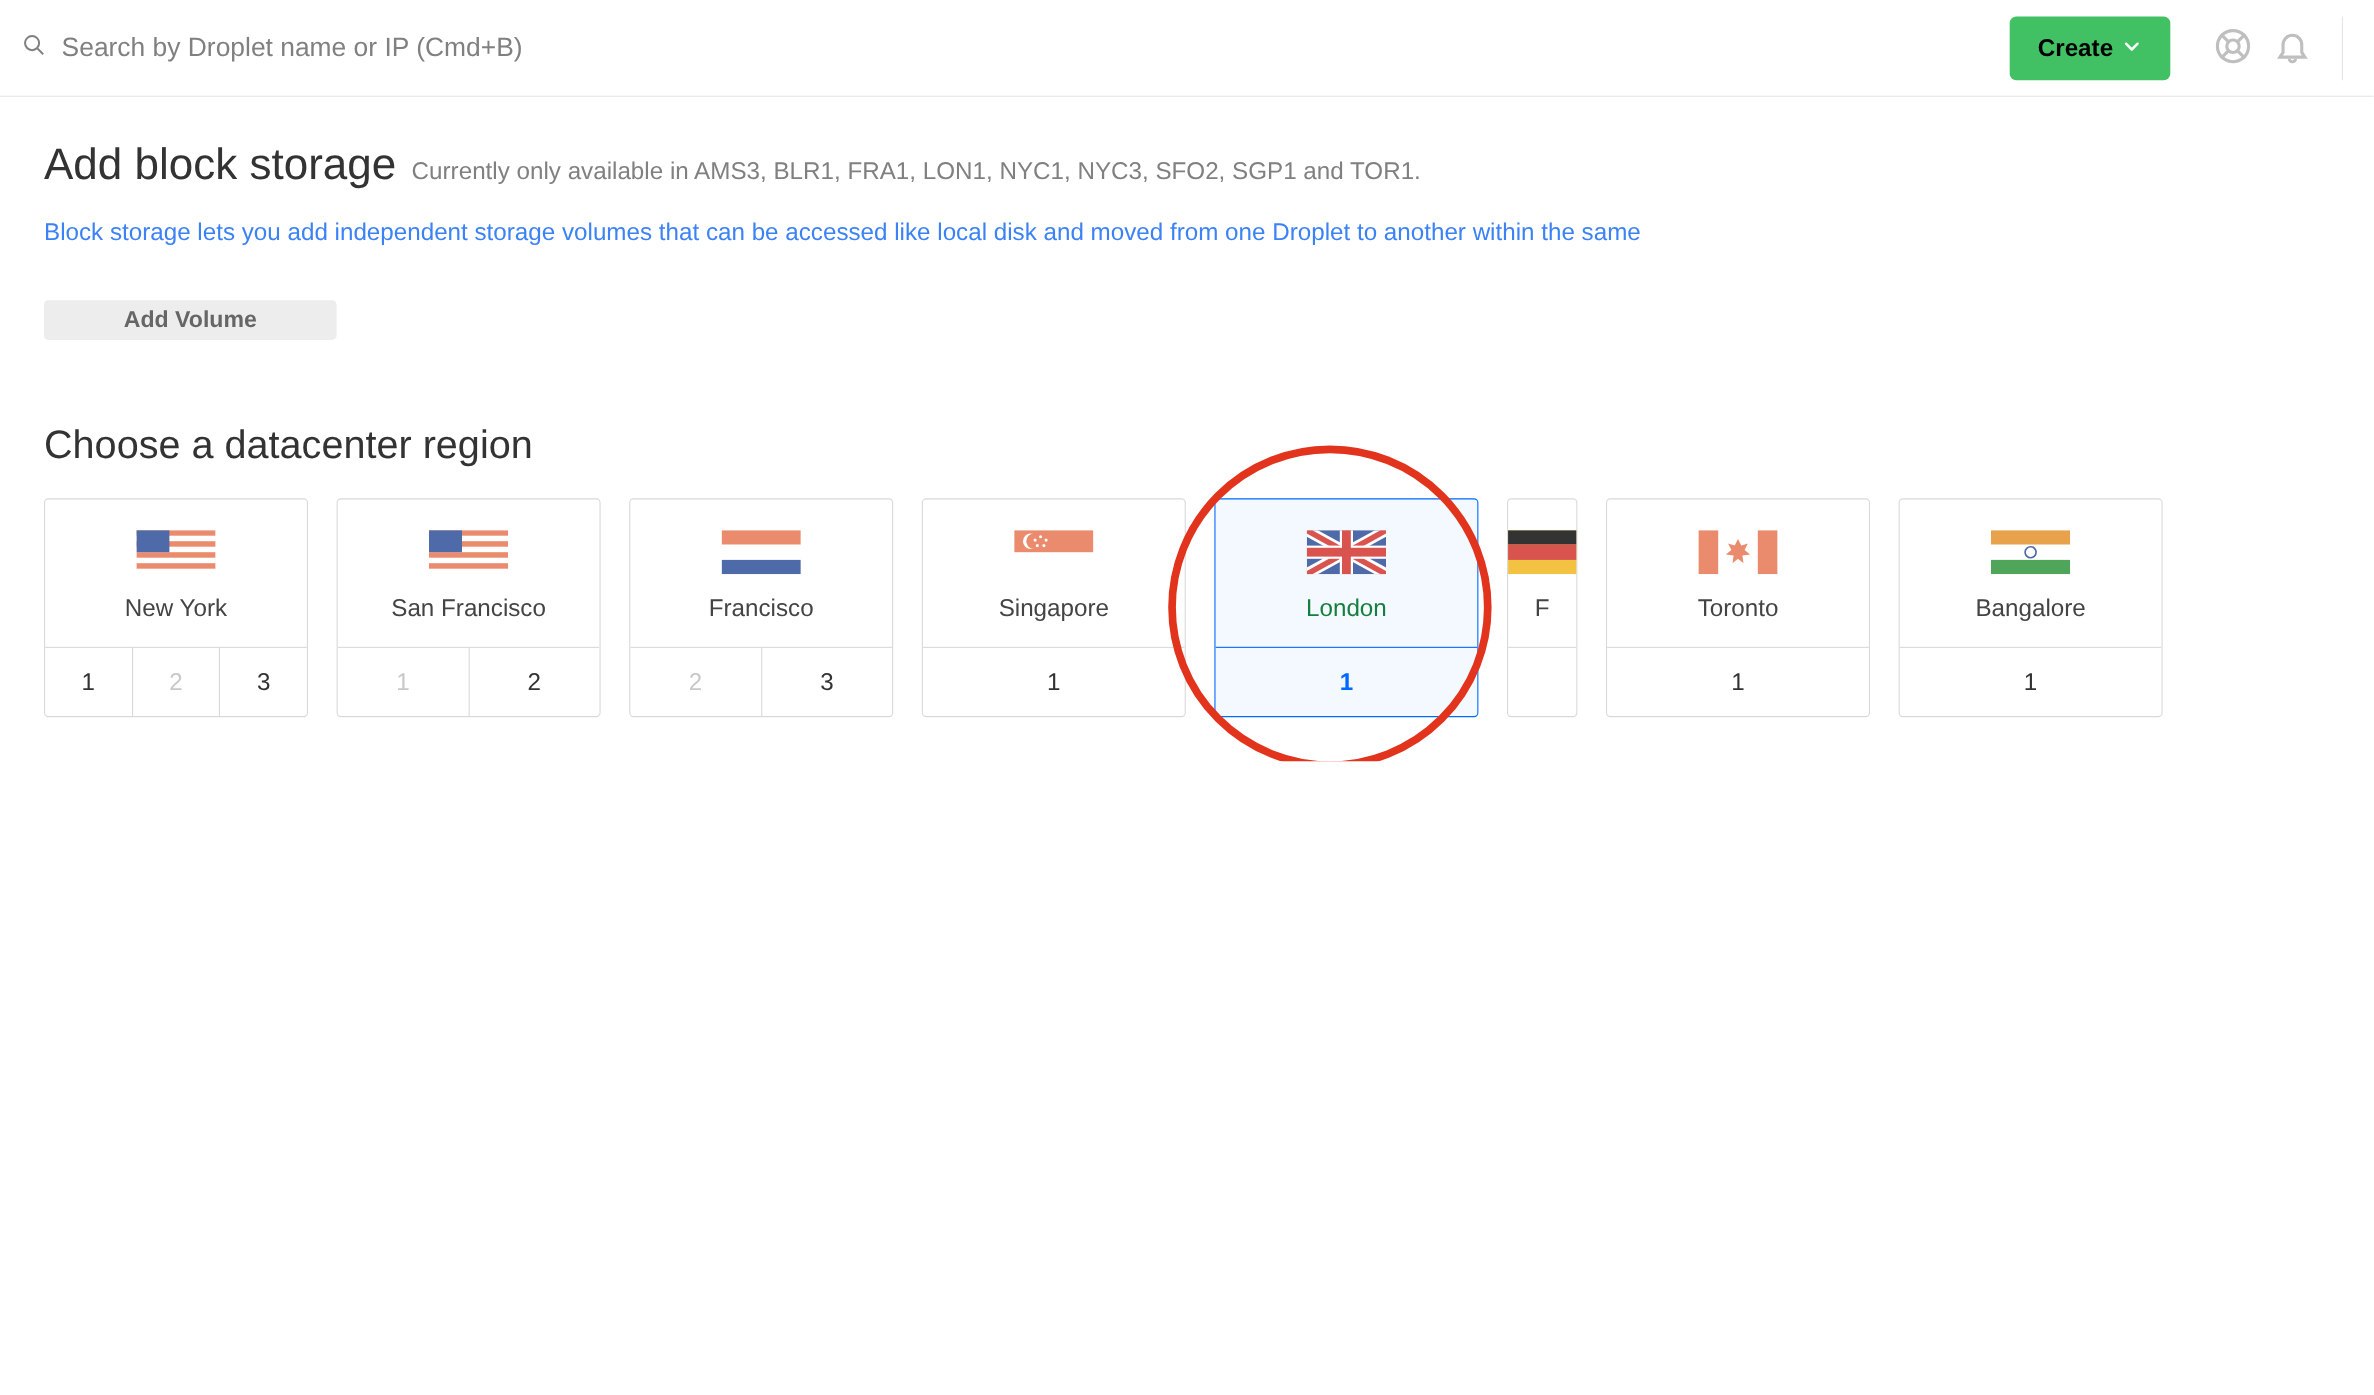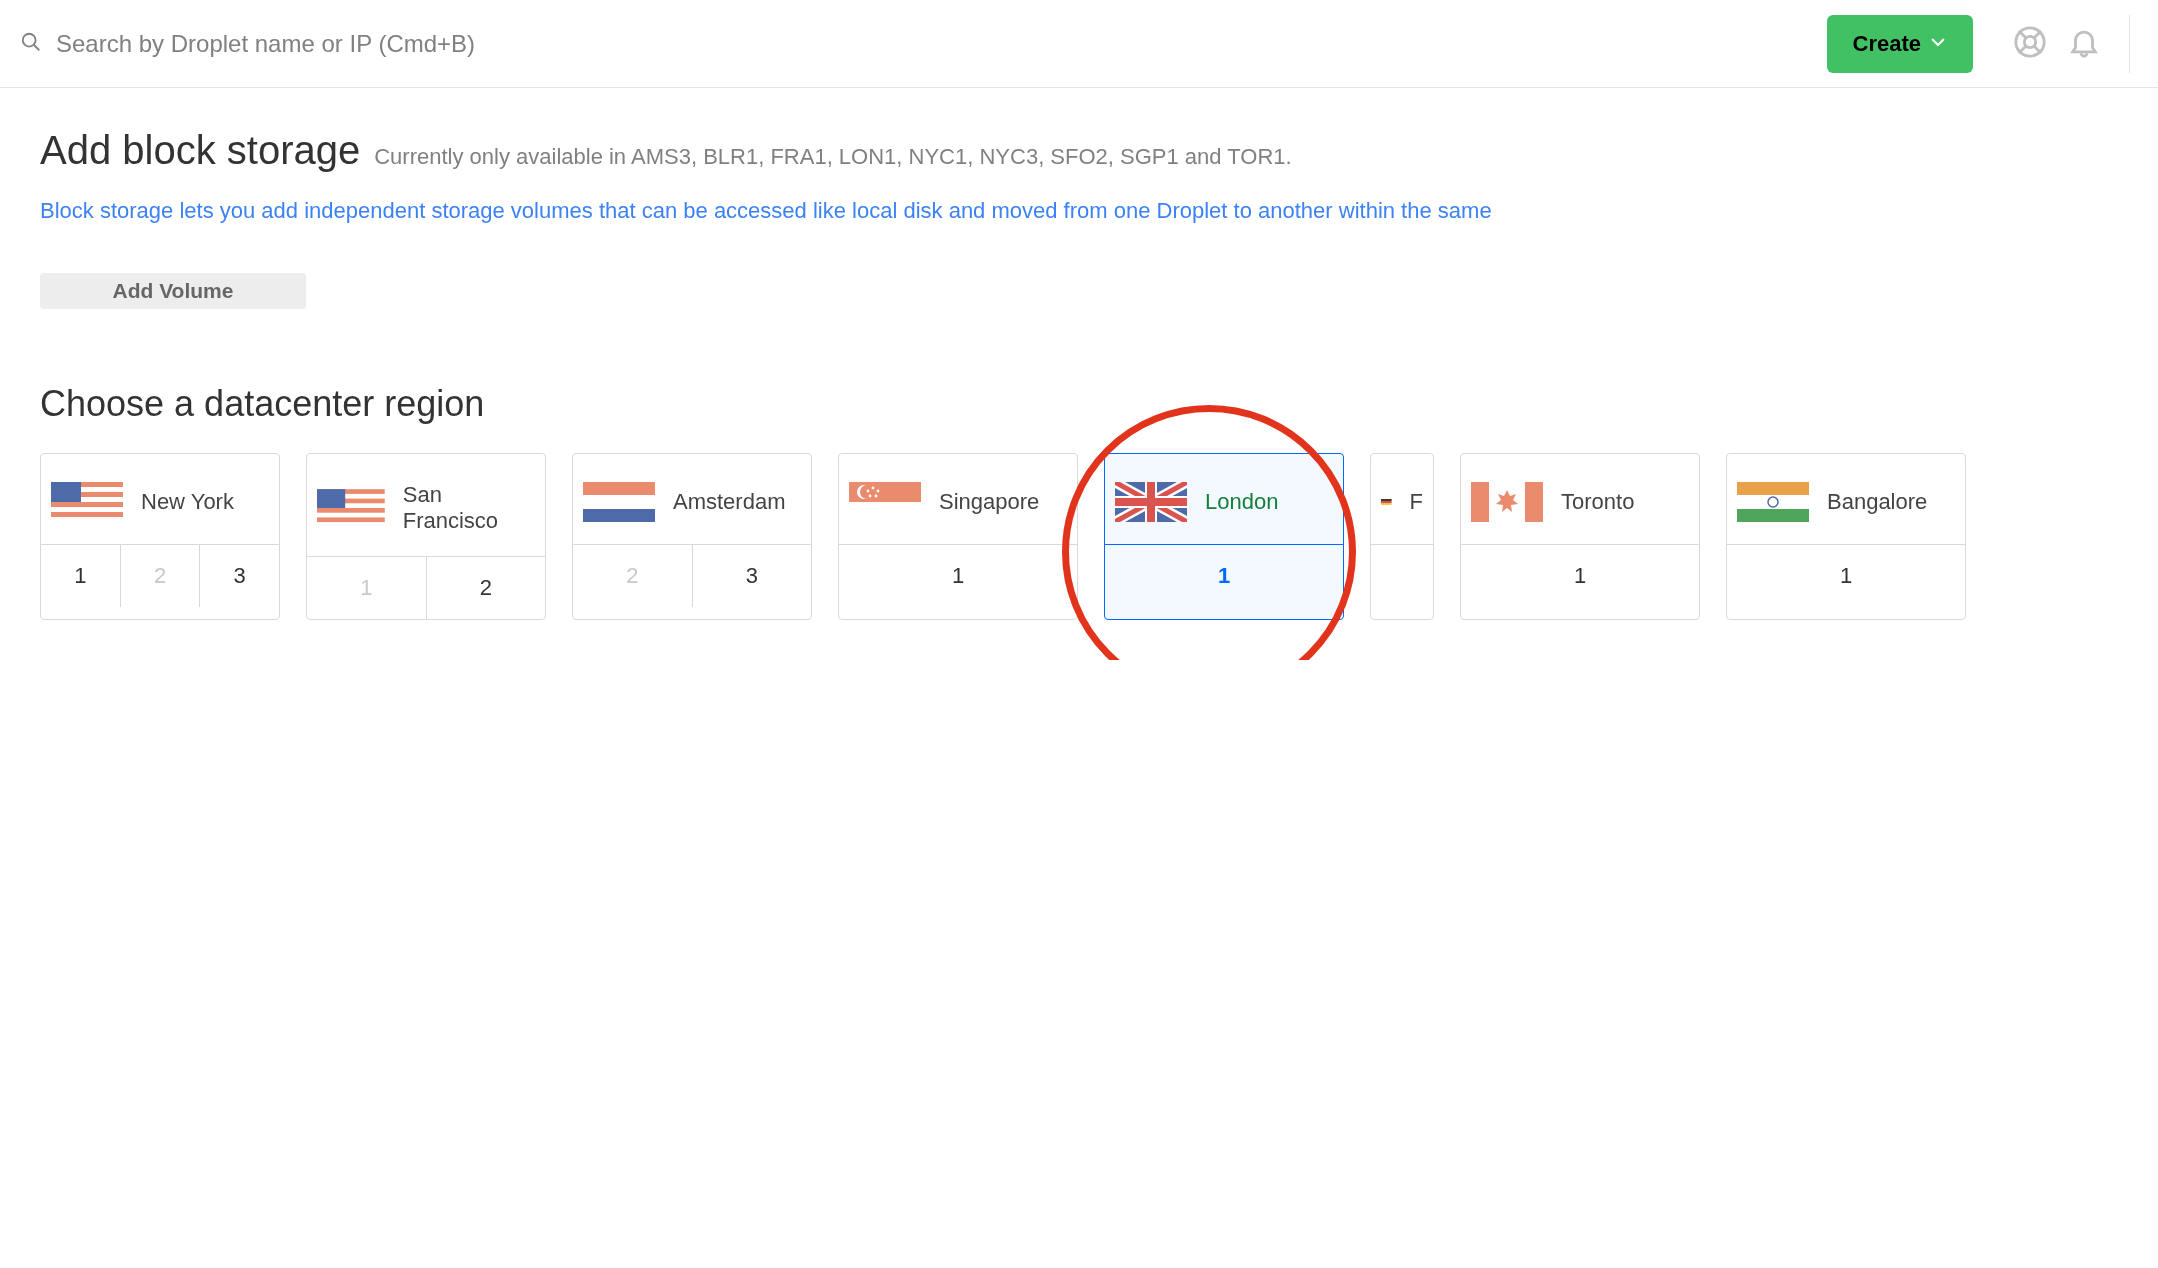--- a/index.html
+++ b/index.html
@@ -113,21 +113,21 @@
       cursor: pointer;
       user-select: none;
     }
     .region-card.selected {
       border-color: #0069ff;
       background: #f4f8ff;
     }
     .region-card.peek { width: 64px; }
 
     .region-top {
-      display: flex; flex-direction: row; align-items: center;
+      display: flex; flex-direction: column; align-items: center;
       gap: 18px;
       padding: 28px 10px 22px;
     }
     .flag { width: 72px; height: 40px; display: inline-block; }
 
     .region-name { font-size: 22px; color: #444; }
     .region-card.selected .region-name { color: #15803d; }
 
     .region-bottom {
       display: flex;
@@ -252,21 +252,21 @@
             <div class="region-slot">2</div>
           </div>
         </div>
         <div class="region-card">
           <div class="region-top">
             <span class="flag">
               <svg viewBox="0 0 72 40">
                 <use href="#flag-nl"></use>
               </svg>
             </span>
-            <span class="region-name">Amsterdam</span>
+            <span class="region-name">Francisco</span>
           </div>
           <div class="region-bottom">
             <div class="region-slot disabled">2</div>
             <div class="region-slot">3</div>
           </div>
         </div>
         <div class="region-card">
           <div class="region-top">
             <span class="flag">
               <svg viewBox="0 0 72 40">

